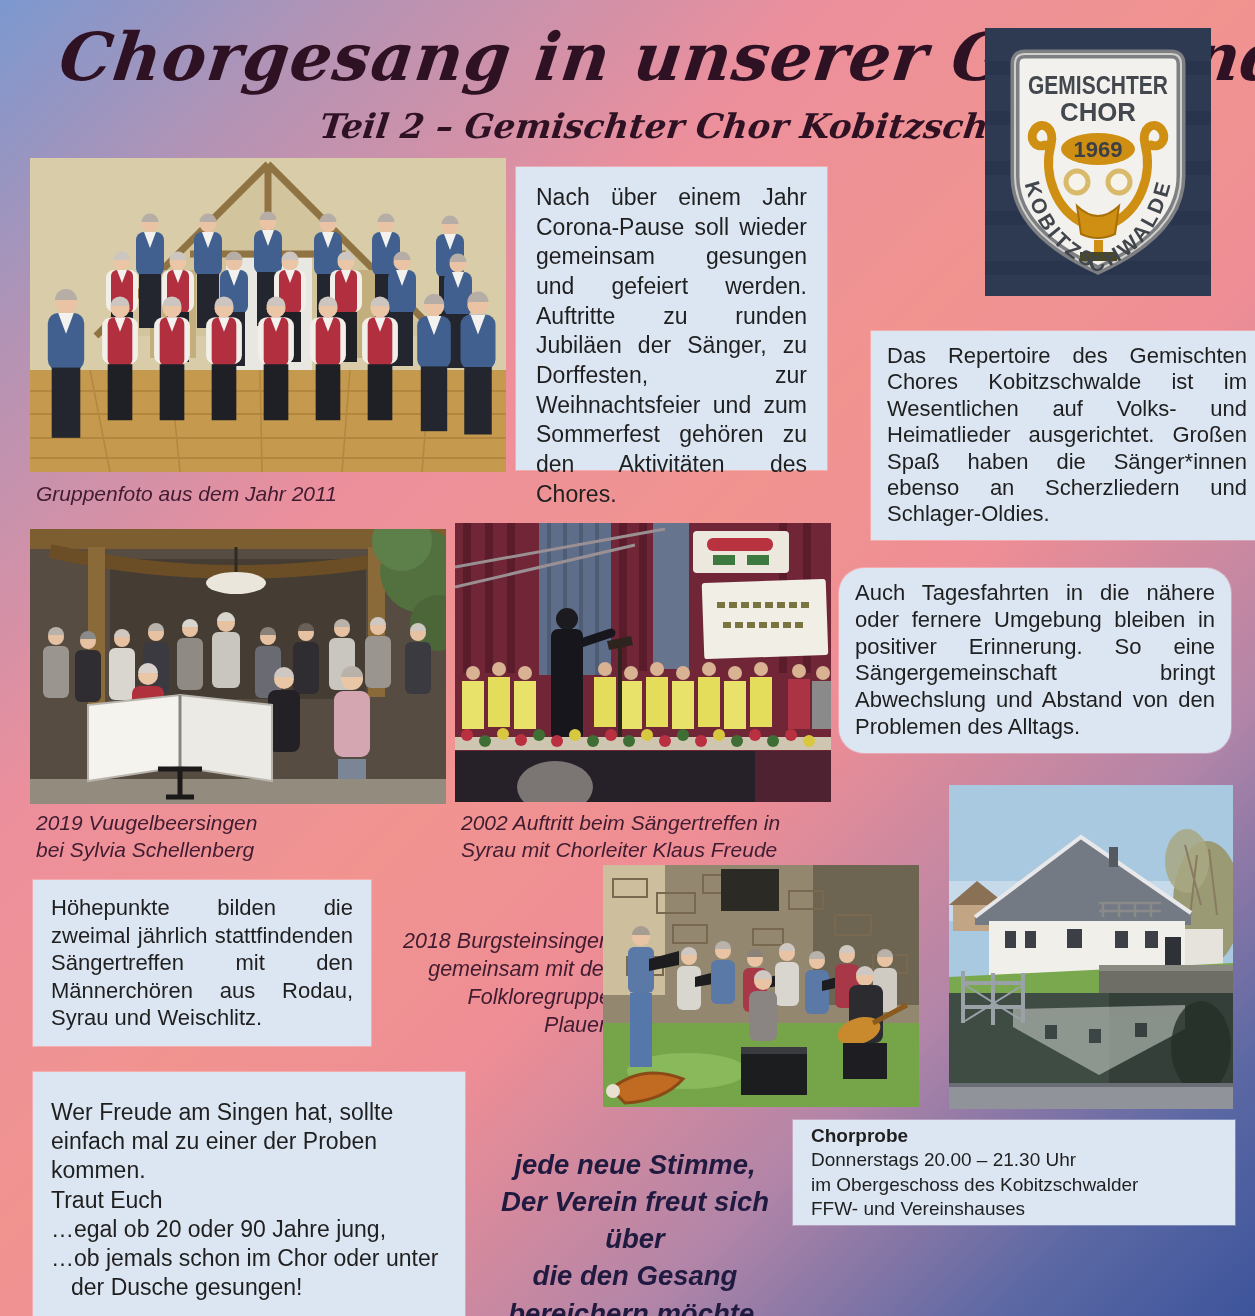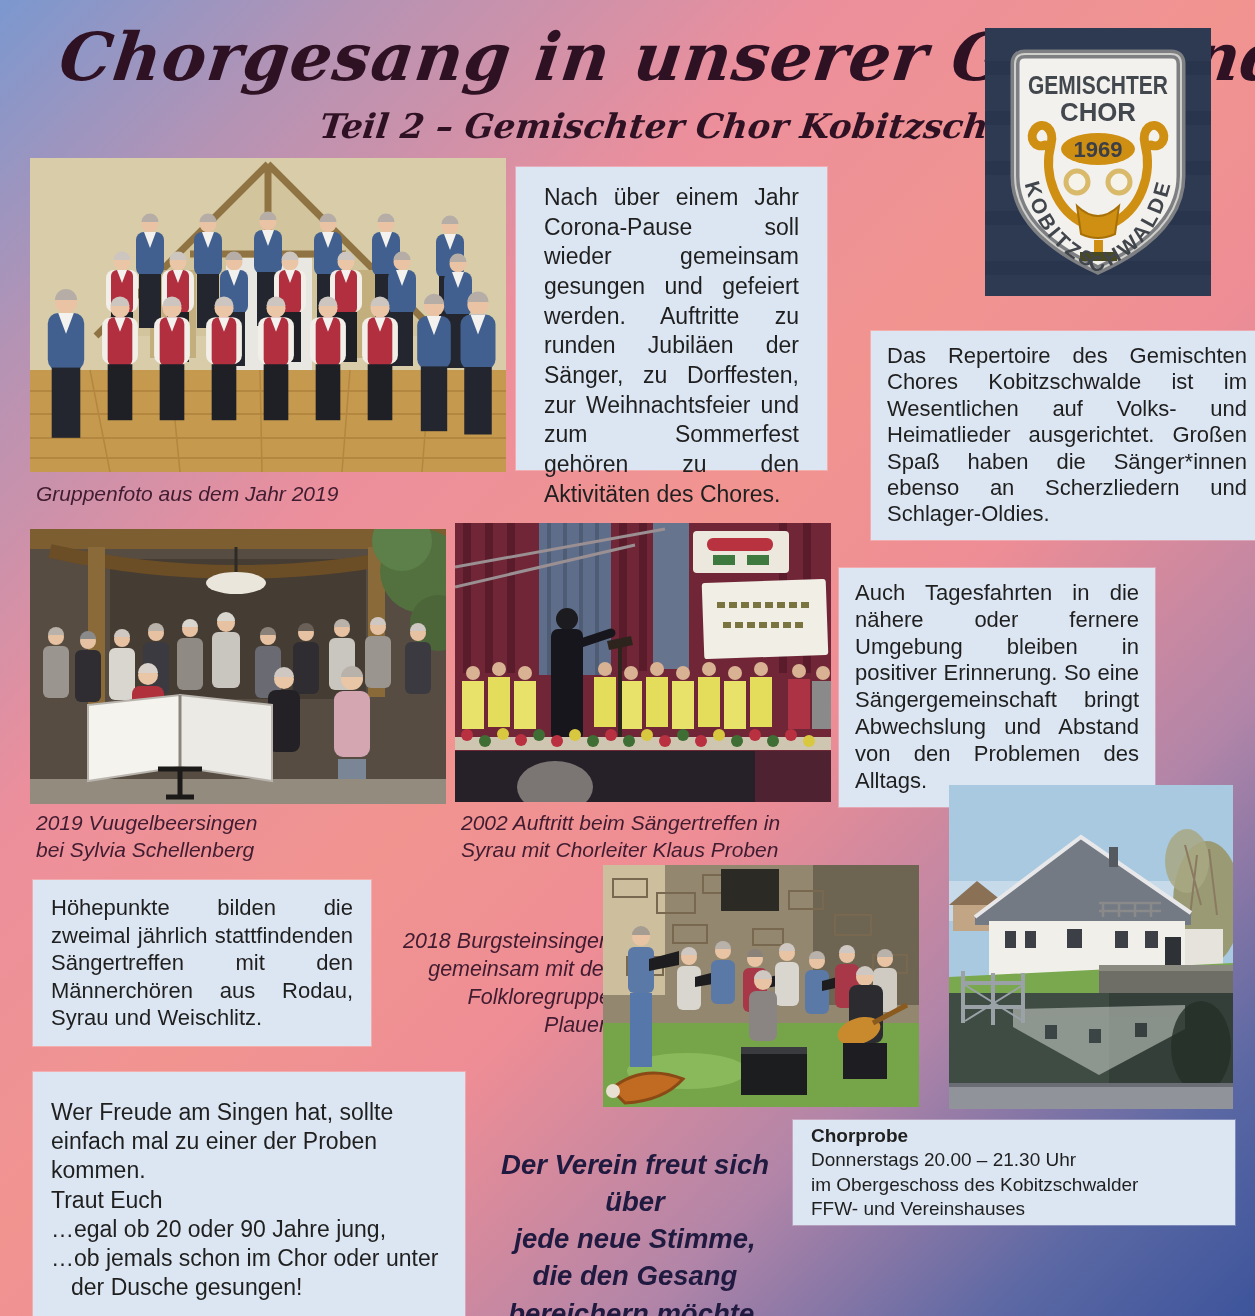--- a/index.html
+++ b/index.html
@@ -110,27 +110,27 @@
       <use href="#gp-w" transform="translate(90,148) scale(1.12)"></use>
         <use href="#gp-w" transform="translate(142,148) scale(1.12)"></use>
         <use href="#gp-w" transform="translate(194,148) scale(1.12)"></use>
         <use href="#gp-w" transform="translate(246,148) scale(1.12)"></use>
         <use href="#gp-w" transform="translate(298,148) scale(1.12)"></use>
         <use href="#gp-w" transform="translate(350,148) scale(1.12)"></use>
       <use href="#gp-m" transform="translate(404,146) scale(1.2)"></use>
         <use href="#gp-m" transform="translate(448,144) scale(1.25)"></use>
     </g>
   </svg>
-  <div class="abs cap" style="left:36px;top:480px">Gruppenfoto aus dem Jahr 2019</div>
-
-  <div class="abs tbox" style="left:516px;top:167px;width:311px;height:303px;padding:16px 28px;font-size:23px;line-height:1.29;box-sizing:border-box;">Nach über einem Jahr Corona-Pause soll wieder gemeinsam gesungen und gefeiert werden. Auftritte zu runden Jubiläen der Sänger, zu Dorffesten, zur Weihnachtsfeier und zum Sommerfest gehören zu den Aktivitäten des Chores.</div>
+  <div class="abs cap" style="left:36px;top:480px">Gruppenfoto aus dem Jahr 2011</div>
+
+  <div class="abs tbox" style="left:516px;top:167px;width:311px;height:303px;padding:16px 20px;font-size:23px;line-height:1.29;box-sizing:border-box;">Nach über einem Jahr Corona-Pause soll wieder gemeinsam gesungen und gefeiert werden. Auftritte zu runden Jubiläen der Sänger, zu Dorffesten, zur Weihnachtsfeier und zum Sommerfest gehören zu den Aktivitäten des Chores.</div>
 
   <div class="abs tbox" style="left:839px;top:331px;width:392px;padding:12px 16px;font-size:22px;line-height:1.2;box-sizing:border-box;margin-left:32px;">Das Repertoire des Gemischten Chores Kobitzschwalde ist im Wesentlichen auf Volks- und Heimatlieder ausgerichtet. Großen Spaß haben die Sänger*innen ebenso an Scherzliedern und Schlager-Oldies.</div>
 
-  <div class="abs tbox" style="left:839px;top:568px;width:316px;padding:12px 16px;font-size:22px;line-height:1.22;box-sizing:border-box;">Auch Tagesfahrten in die nähere oder fernere Umgebung bleiben in positiver Erinnerung. So eine Sängergemeinschaft bringt Abwechslung und Abstand von den Problemen des Alltags.</div>
+  <div class="abs tbox" style="left:839px;top:568px;width:392px;padding:12px 16px;font-size:22px;line-height:1.22;box-sizing:border-box;border-radius:25px;">Auch Tagesfahrten in die nähere oder fernere Umgebung bleiben in positiver Erinnerung. So eine Sängergemeinschaft bringt Abwechslung und Abstand von den Problemen des Alltags.</div>
 
   <svg class="abs" style="left:30px;top:529px" width="416" height="275" viewBox="0 0 416 275">
     <rect width="416" height="275" fill="#564c42"></rect>
     <rect x="80" y="30" width="256" height="140" fill="#453c33"></rect>
     <rect width="416" height="20" fill="#7c5e30"></rect>
     <path d="M20,22 Q208,64 398,22" stroke="#6b4d26" stroke-width="14" fill="none"></path>
     <rect x="58" y="18" width="17" height="165" fill="#8a6a38"></rect>
     <rect x="338" y="18" width="17" height="150" fill="#8a6a38"></rect>
     <circle cx="392" cy="42" r="42" fill="#53713f"></circle>
       <circle cx="372" cy="12" r="30" fill="#5d7f49"></circle>
@@ -298,21 +298,21 @@
     <rect x="300" y="228" width="76" height="51" fill="#4e2230"></rect>
     <ellipse cx="100" cy="264" rx="38" ry="26" fill="#7b7673"></ellipse>
   </svg>
 
   <div class="abs cap" style="left:36px;top:809px">
     <div>2019 Vuugelbeersingen</div>
     <div>bei Sylvia Schellenberg</div>
   </div>
   <div class="abs cap" style="left:461px;top:809px">
     <div>2002 Auftritt beim Sängertreffen in</div>
-    <div>Syrau mit Chorleiter Klaus Proben</div>
+    <div>Syrau mit Chorleiter Klaus Freude</div>
   </div>
 
   <div class="abs tbox" style="left:33px;top:880px;width:338px;padding:14px 18px;font-size:22px;line-height:1.25;box-sizing:border-box;">Höhepunkte bilden die zweimal jährlich stattfindenden Sängertreffen mit den Männerchören aus Rodau, Syrau und Weischlitz.</div>
 
   <div class="abs cap" style="left:383px;top:928px;width:228px;text-align:right;font-size:21.5px;">
     <div>2018 Burgsteinsingen</div>
     <div>gemeinsam mit der</div>
     <div>Folkloregruppe</div>
     <div>Plauen</div>
   </div>
@@ -444,22 +444,22 @@
   </svg>
 
   <div class="abs tbox" style="left:33px;top:1072px;width:432px;padding:26px 18px;font-size:23px;line-height:1.27;text-align:left;box-sizing:border-box;">
     <div>Wer Freude am Singen hat, sollte einfach mal zu einer der Proben kommen.</div>
     <div>Traut Euch</div>
     <div class="hang">…egal ob 20 oder 90 Jahre jung,</div>
     <div class="hang">…ob jemals schon im Chor oder unter der Dusche gesungen!</div>
   </div>
 
   <div class="abs appeal" style="left:470px;top:1146px;width:330px;">
+    <div>jede neue Stimme,</div>
     <div>Der Verein freut sich über</div>
-    <div>jede neue Stimme,</div>
     <div>die den Gesang</div>
     <div>bereichern möchte.</div>
   </div>
 
   <div class="abs tbox" style="left:793px;top:1120px;width:442px;padding:4px 18px;font-size:19px;line-height:1.28;text-align:left;box-sizing:border-box;">
     <div style="font-weight:bold;">Chorprobe</div>
     <div>Donnerstags 20.00 – 21.30 Uhr</div>
     <div>im Obergeschoss des Kobitzschwalder</div>
     <div>FFW- und Vereinshauses</div>
   </div>

